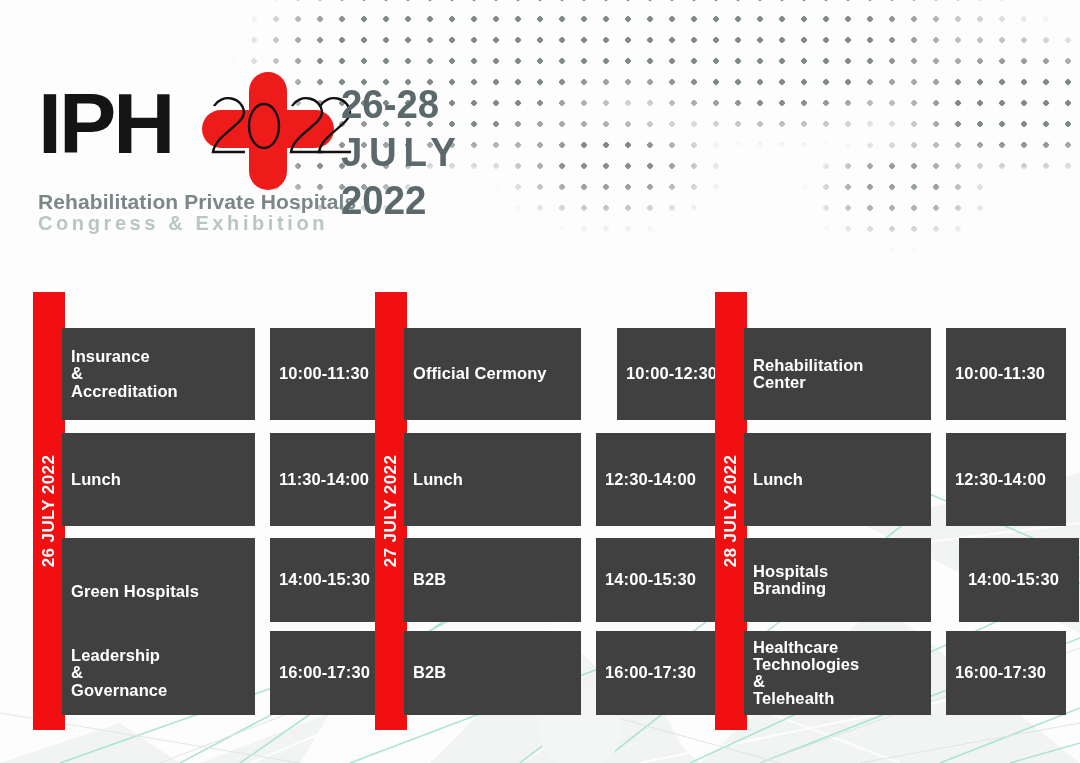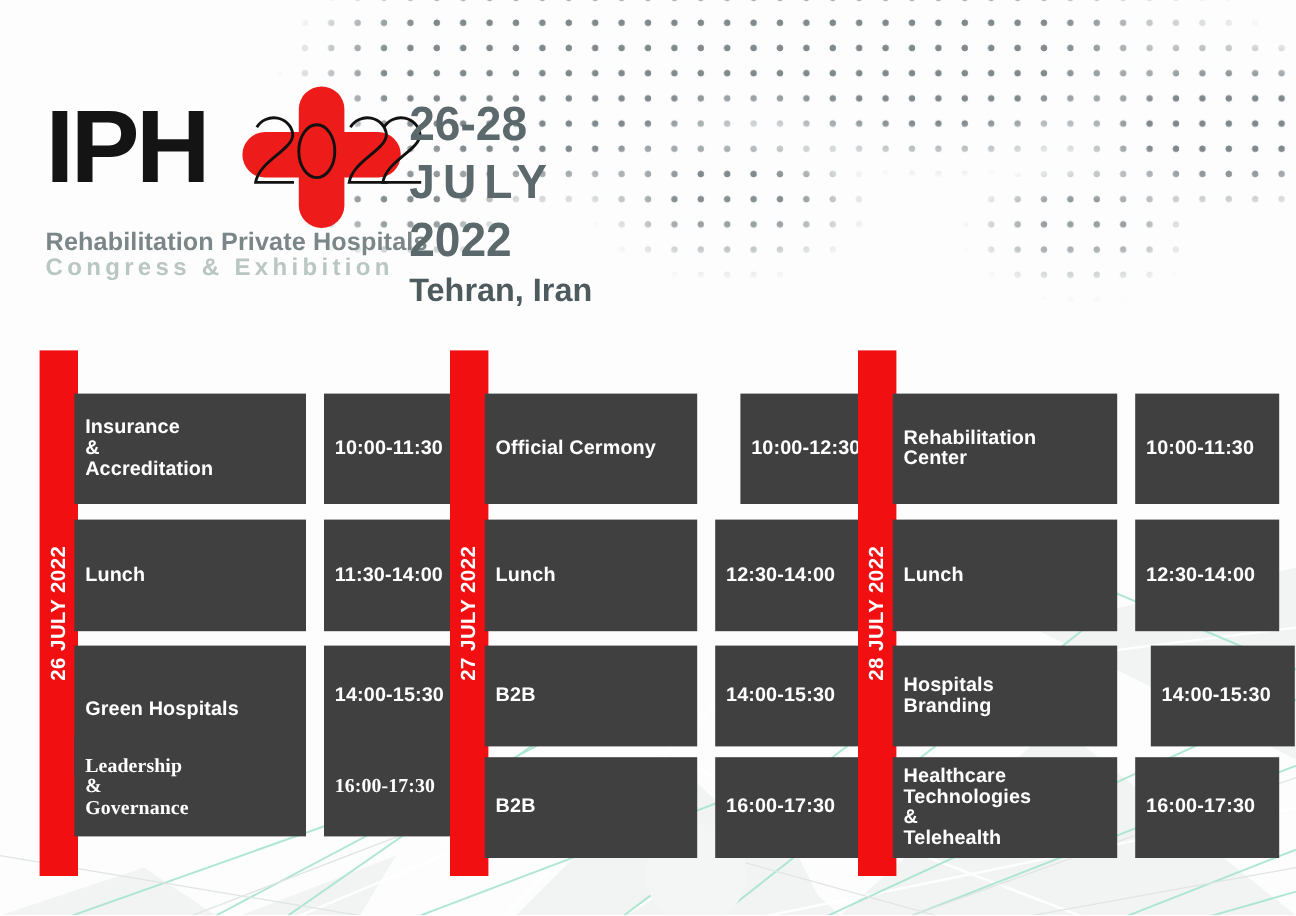--- a/index.html
+++ b/index.html
@@ -177,21 +177,20 @@
       </svg>
     </div>
   </div>
   <div class="subtitle1">Rehabilitation Private Hospitals</div>
   <div class="subtitle2">Congress &amp; Exhibition</div>
 
   <div class="datecol">
     <div class="dline d1">26-28</div>
     <div class="dline d2">JULY</div>
     <div class="dline d3">2022</div>
-    <div class="dline d4">Tehran, Iran</div>
   </div>
 
   <div id="schedule">
       <div class="day" style="left: 33px;">
         <div class="daybar">
           <span>26 JULY 2022</span>
         </div>
         <div class="rows">
           <div class="row" style="top: 18px;">
             <div class="cell topic" style="width: 193px; height: 92px;">
@@ -212,21 +211,21 @@
             </div>
           </div>
           <div class="row" style="top: 228px;">
             <div class="cell topic" style="width: 193px; height: 108px; text-align: center;">
               <span class="topic-text">Green Hospitals</span>
             </div>
             <div class="cell time" style="width: 120px; height: 84px; margin-left: 15px;">
               <span>14:00-15:30</span>
             </div>
           </div>
-          <div class="row" style="top: 303px; font-family: Liberation Serif, serif;">
+          <div class="row" style="top: 321px;">
             <div class="cell topic" style="width: 193px; height: 84px;">
               <span class="topic-text">Leadership
 &amp;
 Governance</span>
             </div>
             <div class="cell time" style="width: 120px; height: 84px; margin-left: 15px;">
               <span>16:00-17:30</span>
             </div>
           </div>
         </div>

